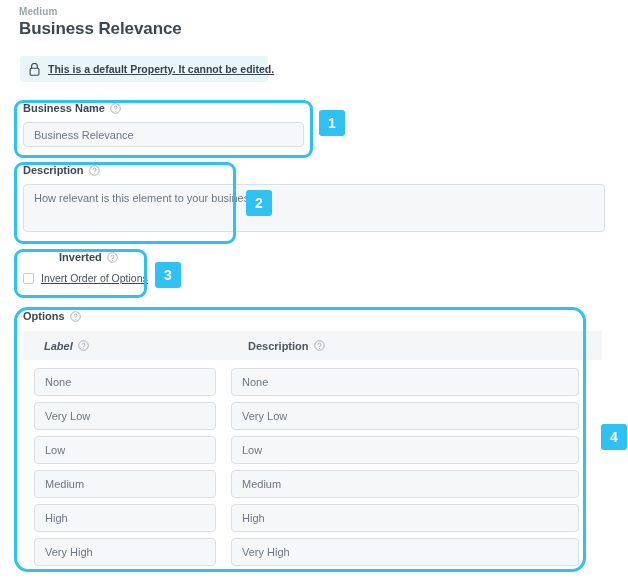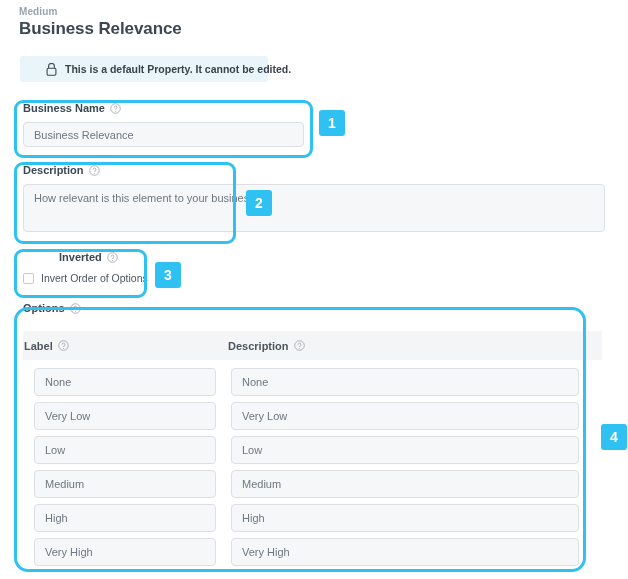--- a/index.html
+++ b/index.html
@@ -42,22 +42,23 @@
   .info-banner {
     position: absolute;
     left: 20px;
     top: 56px;
     width: 248px;
     height: 26px;
     background: #e9f4fb;
     border-radius: 3px;
     display: flex;
     align-items: center;
-    padding: 0 26px;
+    padding: 0 9px;
     box-sizing: border-box;
+    text-decoration: underline;
   }
   .lock-icon {
     width: 11px;
     height: 13px;
     margin-right: 8px;
     flex: 0 0 auto;
     display: block;
   }
   .info-banner-text {
     font-size: 10.5px;
@@ -160,20 +161,21 @@
   
   .inverted-section {
     position: absolute;
     left: 23px;
     top: 251px;
   }
   .inverted-section .field-label { margin-bottom: 8px; padding-left: 36px; }
   .checkbox-row {
     display: flex;
     align-items: flex-end;
+    text-decoration: underline;
   }
   .checkbox {
     width: 11px;
     height: 11px;
     border: 1px solid #c6cbd1;
     border-radius: 2px;
     background: #ffffff;
     box-sizing: border-box;
     margin-right: 7px;
     flex: 0 0 auto;
@@ -181,42 +183,42 @@
   .checkbox-label {
     font-size: 10.5px;
     color: #4b5661;
     white-space: nowrap;
   }
 
   
   .options-section {
     position: absolute;
     left: 23px;
-    top: 302px;
+    top: 310px;
   }
   .options-section .field-label { margin-bottom: 0; }
 
   .options-header {
     position: absolute;
     left: 23px;
     top: 331px;
     width: 579px;
     height: 29px;
     background: #f4f5f6;
     display: flex;
     align-items: center;
   }
   .col-header {
     display: flex;
     align-items: center;
     font-size: 11px;
     font-weight: bold;
     color: #4b5661;
   }
-  .col-header.label-col { margin-left: 1px; width: 204px; }
+  .col-header.label-col { margin-left: 21px; width: 204px; font-style: italic; }
   .col-header.desc-col  { margin-left: 0; }
 
   .options-rows {
     position: absolute;
     left: 34px;
     top: 368px;
     width: 545px;
   }
   .option-row {
     display: flex;

